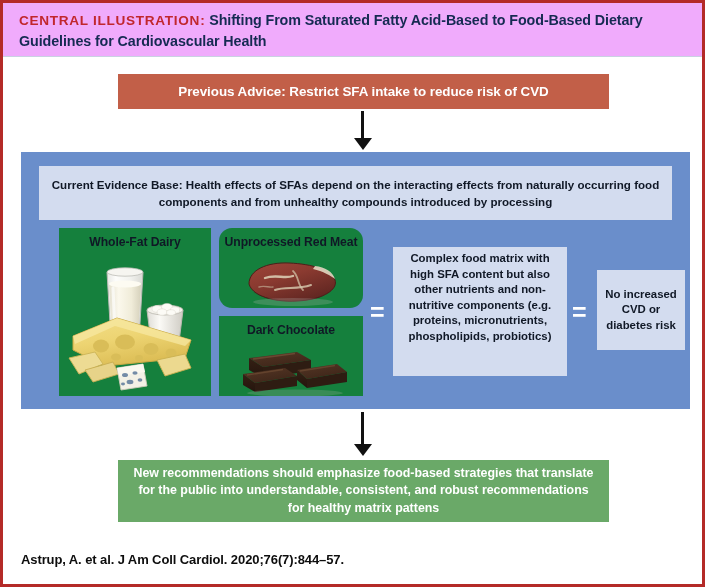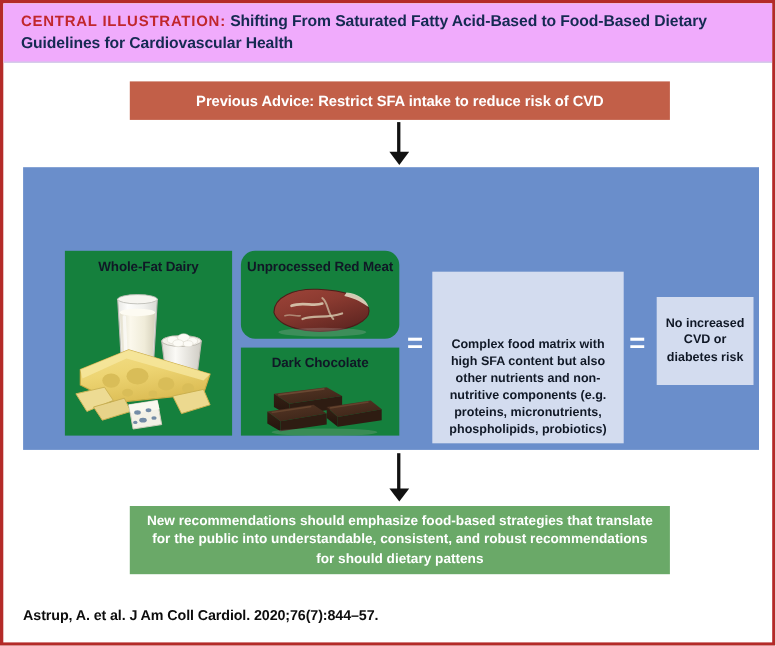--- a/index.html
+++ b/index.html
@@ -120,23 +120,23 @@
     font-weight: bold;
     line-height: 1;
   }
   #equals-1 { left: 349px; top: 148px; }
   #equals-2 { left: 551px; top: 148px; }
 
   
   #matrix-box {
     position: absolute;
     left: 372px; top: 95px;
-    width: 174px; height: 156px;
+    width: 174px; height: 129px;
     background: #d3dcef;
-    display: flex; align-items: flex-end; justify-content: center;
+    display: flex; align-items: flex-start; justify-content: center;
     text-align: center;
     padding: 4px 6px;
     color: #101826;
     font-size: 11.4px;
     font-weight: bold;
     line-height: 15.5px;
   }
   #risk-box {
     position: absolute;
     left: 576px; top: 118px;
@@ -195,20 +195,23 @@
     <span>Previous Advice: Restrict SFA intake to reduce risk of CVD</span>
   </div>
 
   <div class="arrow" id="arrow-1">
     <div class="shaft"></div>
     <div class="head"></div>
   </div>
 
   <div id="evidence-panel">
 
+    <div id="evidence-statement">
+      <span>Current Evidence Base: Health effects of SFAs depend on the interacting effects from naturally occurring food components and from unhealthy compounds introduced by processing</span>
+    </div>
 
     <div class="food-panel" id="panel-dairy">
       <div class="food-title">Whole-Fat Dairy</div>
       <svg class="art" width="152" height="142" viewBox="0 0 152 142" style="left:0; top:26px;">
         <defs>
           <linearGradient id="milkGlass" x1="0" y1="0" x2="1" y2="0">
             <stop offset="0%" stop-color="#e8e8e4"></stop>
             <stop offset="25%" stop-color="#fdfdfb"></stop>
             <stop offset="65%" stop-color="#f2f2ee"></stop>
             <stop offset="100%" stop-color="#d9d9d4"></stop>
@@ -344,18 +347,18 @@
     </div>
 
   </div>
 
   <div class="arrow" id="arrow-2">
     <div class="shaft"></div>
     <div class="head"></div>
   </div>
 
   <div id="new-recommendations">
-    <span>New recommendations should emphasize food-based strategies that translate for the public into understandable, consistent, and robust recommendations for should dietary pattens</span>
+    <span>New recommendations should emphasize food-based strategies that translate for the public into understandable, consistent, and robust recommendations for healthy matrix pattens</span>
   </div>
 
   <div id="citation">Astrup, A. et al. J Am Coll Cardiol. 2020;76(7):844–57.</div>
 
 </div>
 
 </body></html>

